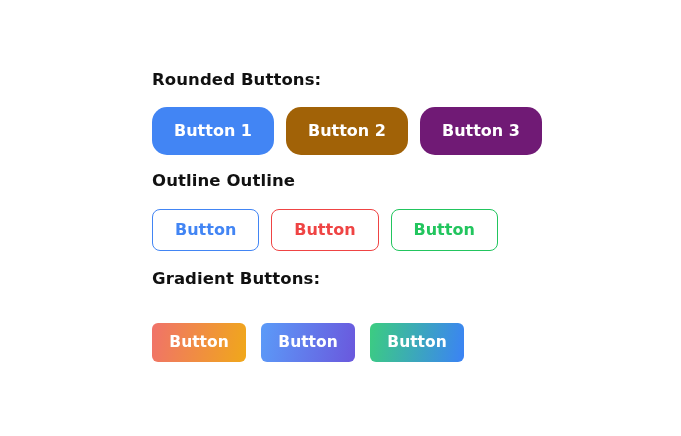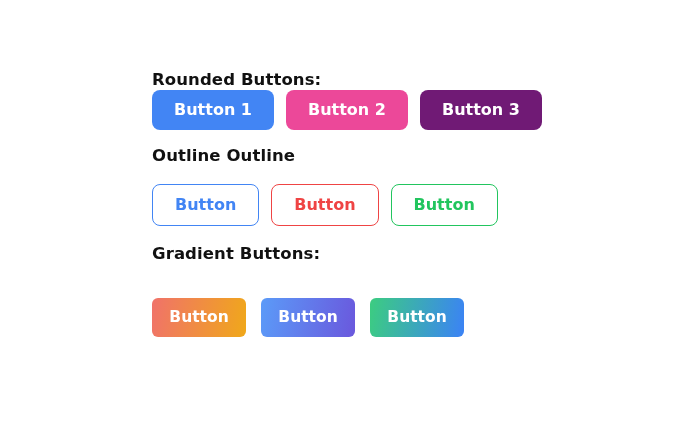--- a/index.html
+++ b/index.html
@@ -33,42 +33,42 @@
     padding: 0;
   }
 
   .btn-row {
     display: flex;
     align-items: flex-start;
     gap: 12px;
   }
 
   
-  .section-rounded .section-heading { }
+  .section-rounded .section-heading { margin-bottom: 17px; }
   .section-rounded .btn-row { margin-bottom: 16px; }
 
   .btn-solid {
     display: inline-flex;
     align-items: center;
     justify-content: center;
     box-sizing: border-box;
-    height: 40px;
+    height: 48px;
     padding: 0 22px;
     border: none;
-    border-radius: 8px;
+    border-radius: 15px;
     font-family: inherit;
     font-size: 16px;
     font-weight: bold;
     color: #ffffff;
     cursor: pointer;
     white-space: nowrap;
     line-height: 1;
   }
   .btn-solid.blue  { background: #4285f4; }
-  .btn-solid.red   { background: #ec4899; }
+  .btn-solid.red   { background: #a16207; }
   .btn-solid.green { background: #701a75; }
 
   
   .section-outline .section-heading { margin-bottom: 18px; }
   .section-outline .btn-row { margin-bottom: 18px; }
 
   .btn-outline {
     display: inline-flex;
     align-items: center;
     justify-content: center;

